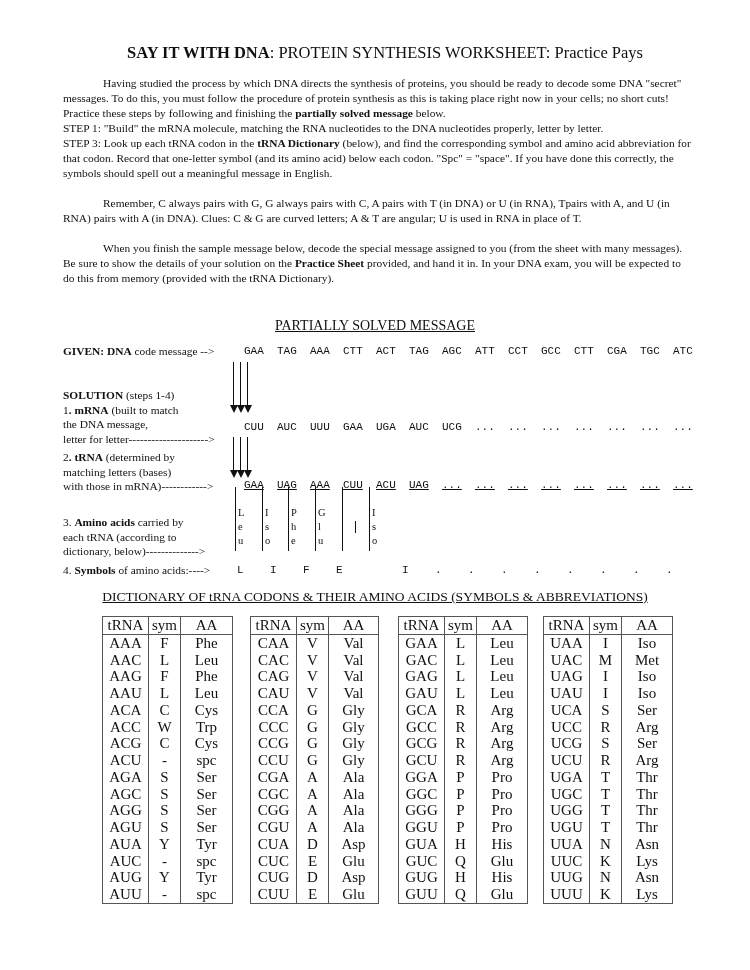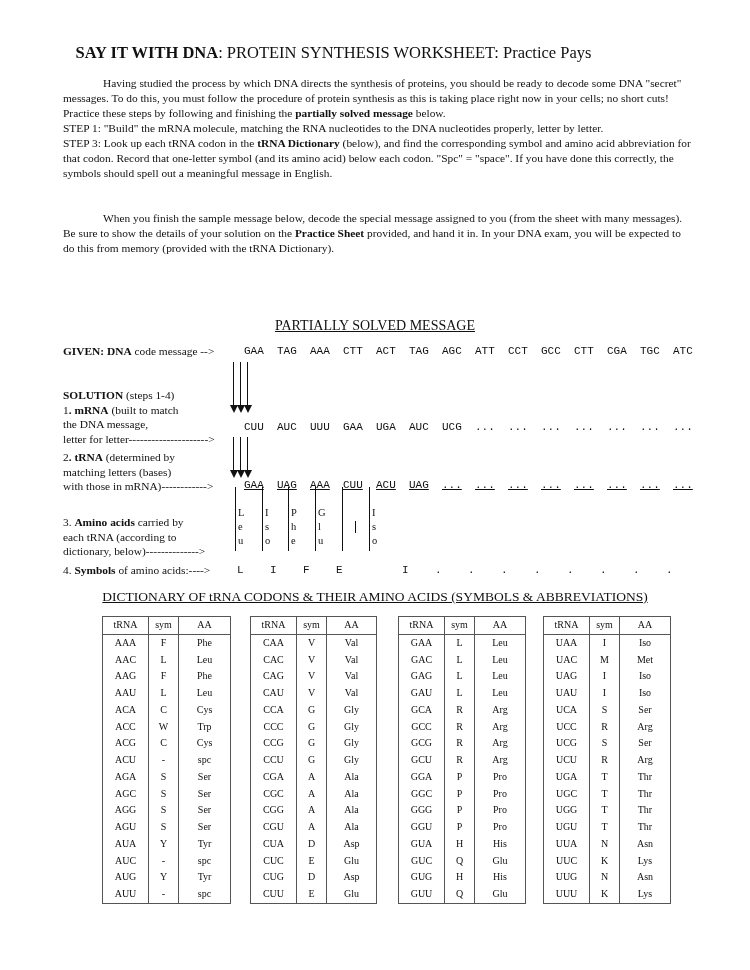--- a/index.html
+++ b/index.html
@@ -5,22 +5,22 @@
     * { box-sizing: border-box; margin: 0; padding: 0; }
     html, body { width: 750px; height: 970px; background: #ffffff; overflow: hidden; }
     body {
       font-family: "Liberation Serif", "DejaVu Serif", serif;
       color: #111111;
       font-size: 11.4px;
       line-height: 15px;
       position: relative;
     }
     .title {
-      position: absolute; top: 43px; left: 12px; width: 643px;
-      text-align: center; font-size: 16.5px; line-height: 20px;
+      position: absolute; top: 43px; left: 0; width: 643px;
+      text-align: right; font-size: 16.5px; line-height: 20px;
     }
     .title b { font-size: 16.5px; }
     .intro {
       position: absolute; left: 63px; width: 630px; top: 76px;
     }
     .intro p { margin: 0; }
     .indent { text-indent: 40px; }
     .gap { height: 15px; }
     .subindent { padding-left: 28px; }
     .heading-partial {
@@ -66,41 +66,42 @@
       position: absolute; top: 563px; left: 229px; white-space: nowrap;
     }
     .symbols-row span { display: inline-block; width: 33px; }
     .dict-heading {
       position: absolute; top: 589px; left: 0; width: 750px; text-align: center;
       font-size: 13.5px; text-decoration: underline;
     }
     table.dict {
       position: absolute; top: 616px;
       border-collapse: collapse;
-      font-size: 10px; line-height: 16.75px;
+      font-size: 15px; line-height: 16.75px;
       border: 1.3px solid #555;
     }
     table.dict th, table.dict td {
       text-align: center; font-weight: normal; padding: 0 3px;
       border-left: 1.3px solid #555; border-right: 1.3px solid #555;
     }
     table.dict thead th { border-bottom: 1.3px solid #555; }
   </style>
 </head>
 <body>
 
 <div class="title">
   <b>SAY IT WITH DNA</b><span>:  PROTEIN SYNTHESIS WORKSHEET: Practice Pays</span>
 </div>
 
 <div class="intro">
   <p class="indent"><span>Having studied the process by which DNA directs the synthesis of proteins, you should be ready to decode some DNA "secret" messages.  To do this, you must follow the procedure of protein synthesis as this is taking place right now in your cells; no short cuts!  Practice these steps by following and finishing the </span><b>partially solved message</b><span> below.</span></p>
   <p>STEP 1: "Build" the mRNA molecule, matching the RNA nucleotides to the DNA nucleotides properly, letter by letter.</p>
   <p><span>STEP 3: Look up each tRNA codon in the </span><b>tRNA Dictionary</b><span> (below), and find the corresponding symbol and amino acid abbreviation for that codon.  Record that one-letter symbol (and its amino acid) below each codon.  "Spc" = "space".  If you have done this correctly, the symbols should spell out a meaningful message in English.</span></p>
   <div class="gap"></div>
+  <p class="indent">Remember, C always pairs with G, G always pairs with C, A pairs with T (in DNA) or U (in RNA), Tpairs with A, and U (in RNA) pairs with A (in DNA).  Clues: C &amp; G are curved letters; A &amp; T are angular; U is used in RNA in place of T.</p>
   <div class="gap"></div>
   <p class="indent"><span>When you finish the sample message below, decode the special message assigned to you (from the sheet with many messages).  Be sure to show the details of your solution on the </span><b>Practice Sheet</b><span> provided, and hand it in.  In your DNA exam, you will be expected to do this from memory (provided with the tRNA Dictionary).</span></p>
 </div>
 
 <div class="heading-partial">PARTIALLY SOLVED MESSAGE</div>
 
 <div class="given"><b>GIVEN: DNA</b><span> code message --&gt;</span></div>
 <div class="seq-row mono" style="top:344px;">
   <span class="codon">GAA</span><span class="codon">TAG</span><span class="codon">AAA</span><span class="codon">CTT</span><span class="codon">ACT</span><span class="codon">TAG</span><span class="codon">AGC</span><span class="codon">ATT</span><span class="codon">CCT</span><span class="codon">GCC</span><span class="codon">CTT</span><span class="codon">CGA</span><span class="codon">TGC</span><span class="codon">ATC</span>
 </div>

